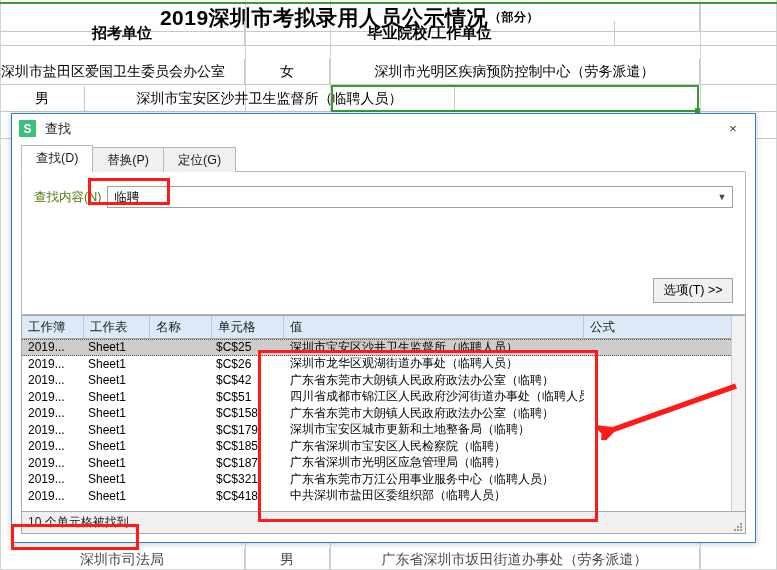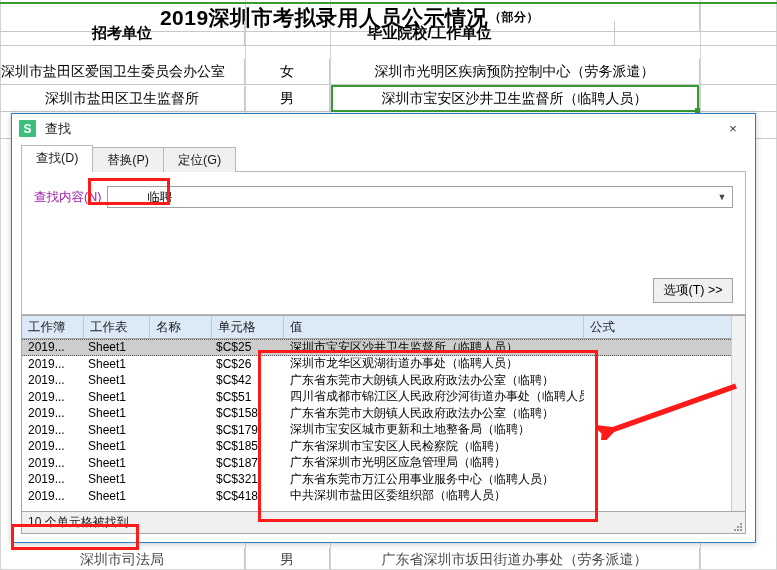--- a/index.html
+++ b/index.html
@@ -211,21 +211,21 @@
     box-sizing: border-box;
     position: relative;
     padding: 14px 12px 0 12px;
   }
   .field-row {
     display: flex;
     align-items: center;
   }
   .field-label {
     font-size: 12.5px;
-    color: #a21caf;
+    color: #4d7c0f;
     white-space: nowrap;
     margin-right: 6px;
   }
   .combo {
     flex: 1;
     height: 22px;
     border: 1px solid #a0a0a0;
     background: #ffffff;
     display: flex;
     align-items: center;
@@ -236,21 +236,20 @@
     flex: 1;
     padding-left: 6px;
     font-size: 12.5px;
     color: #000;
     outline: none;
     border: none;
     background: transparent;
     font-family: "Liberation Sans", "DejaVu Sans", sans-serif;
     height: 18px;
     line-height: 18px;
-    margin-left: 33px;
   }
   .combo-arrow {
     width: 20px;
     display: flex;
     align-items: center;
     justify-content: center;
     font-size: 9px;
     color: #444;
     cursor: pointer;
   }
@@ -468,21 +467,20 @@
   </div>
 
   <div class="sheet-row data-row r1">
     <div class="cell c-unit left-align">深圳市盐田区爱国卫生委员会办公室</div>
     <div class="cell c-sex">女</div>
     <div class="cell c-school">深圳市光明区疾病预防控制中心（劳务派遣）</div>
     <div class="cell c-tail"></div>
   </div>
 
   <div class="sheet-row data-row r2">
-    <div class="cell c-unit">深圳市盐田区卫生监督所</div>
     <div class="cell c-sex">男</div>
     <div class="cell c-school">深圳市宝安区沙井卫生监督所（临聘人员）</div>
     <div class="cell c-tail"></div>
   </div>
 
   <div class="sheet-row data-row r3">
     <div class="cell c-unit">深圳市盐田区应急管理局</div>
     <div class="cell c-sex">女</div>
     <div class="cell c-school">深圳市龙华区观湖街道办事处（临聘人员）</div>
     <div class="cell c-tail"></div>

